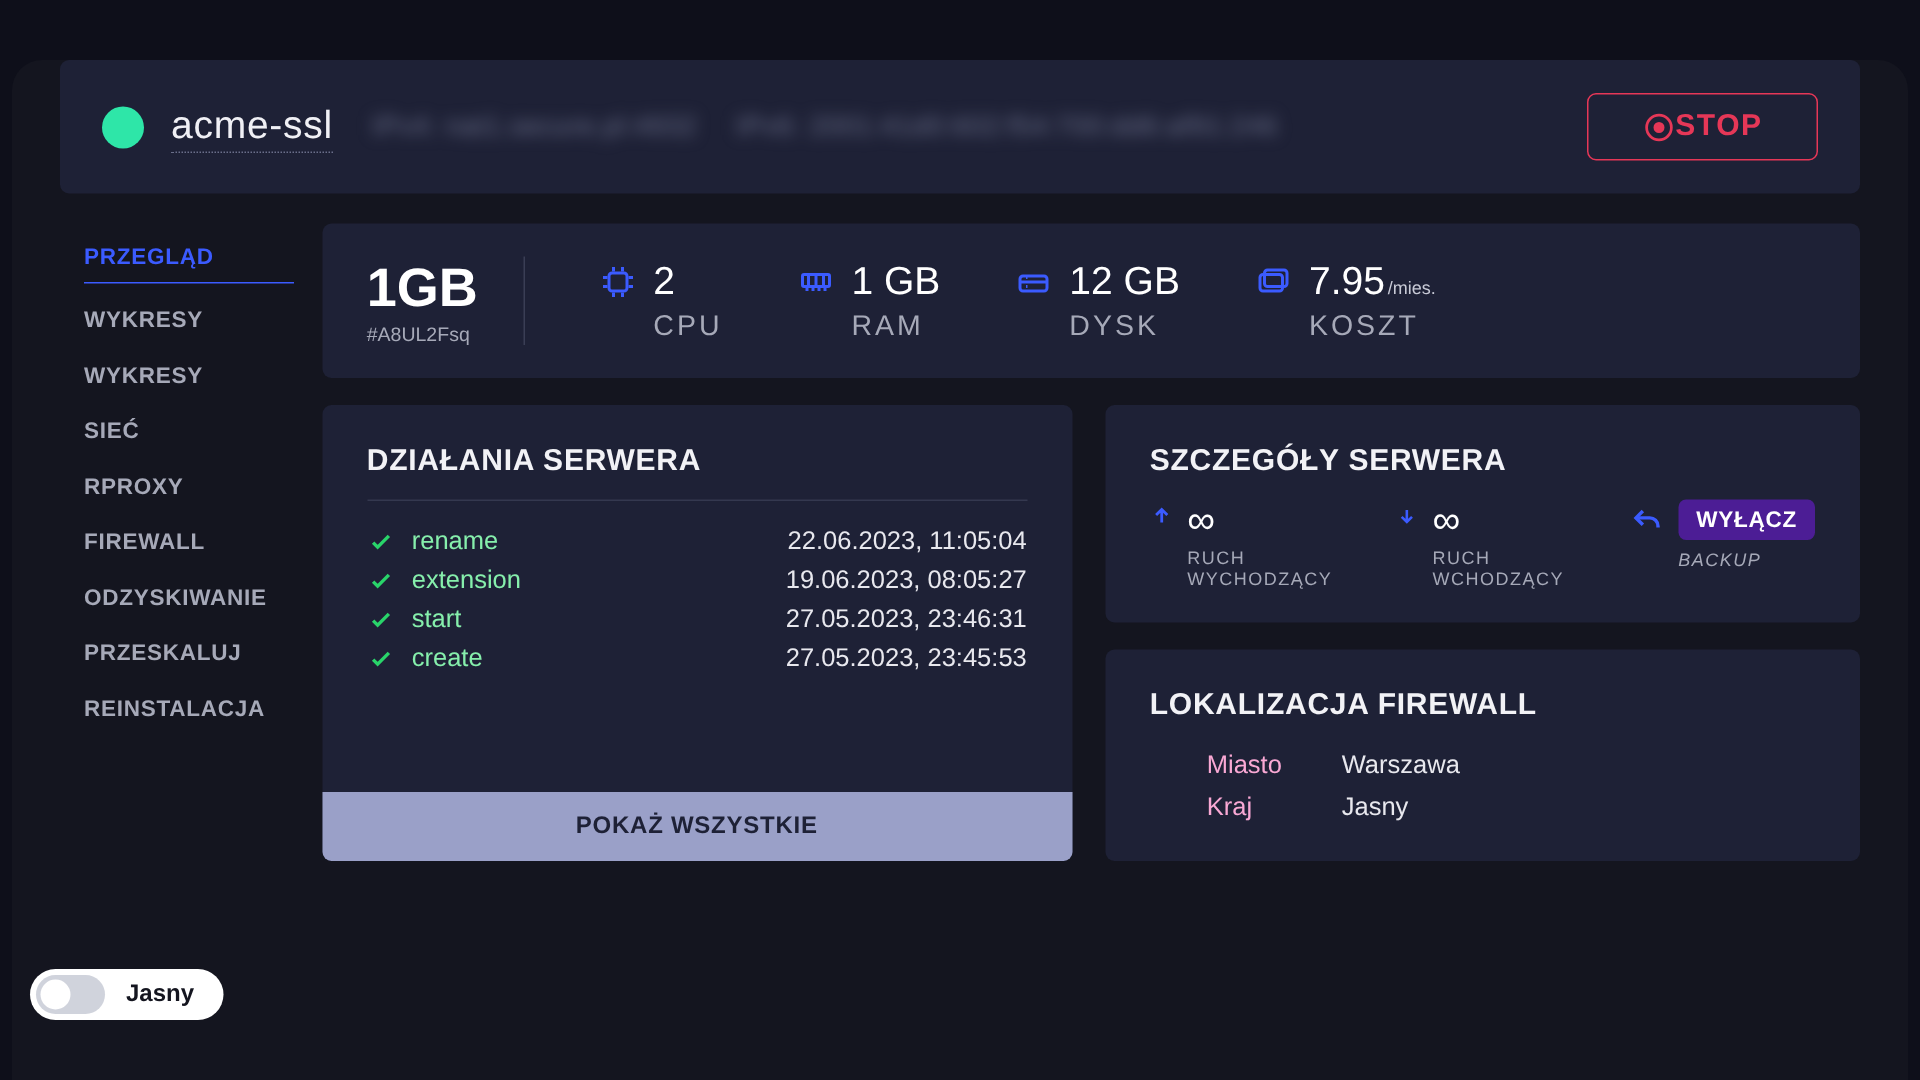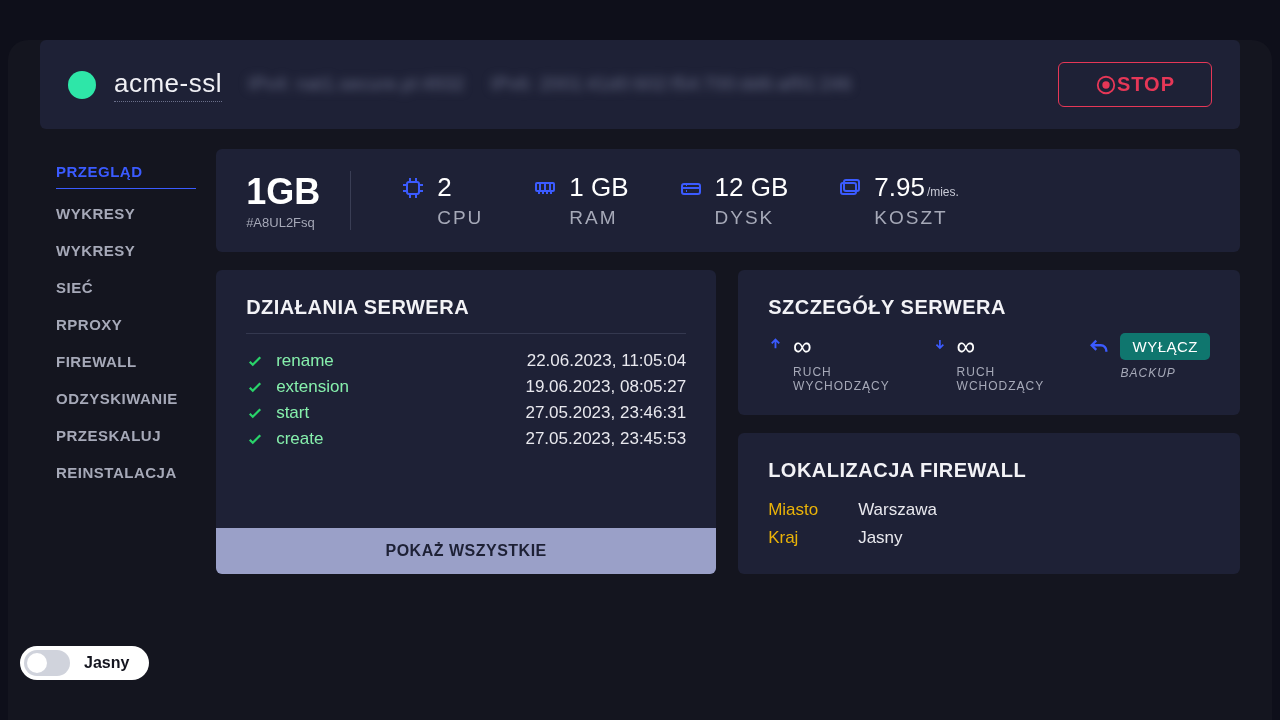--- a/index.html
+++ b/index.html
@@ -208,40 +208,40 @@
   .traffic .val { font-size: 26px; color: #fff; line-height: 1; }
   .traffic .lbl { font-size: 12px; letter-spacing: 1px; color: #a6a9b8; margin-top: 6px; max-width: 120px; }
   .backup-block {
     margin-left: auto;
     display: flex;
     gap: 10px;
     align-items: flex-start;
   }
   .backup-block svg.undo { width: 22px; height: 22px; color: #3b5bff; margin-top: 4px; }
   .backup-btn {
-    background: #0f766e;
+    background: #4c1d95;
     color: #fff;
     border-radius: 5px;
     padding: 5px 12px;
     font-size: 15px;
-    font-weight: 400;
+    font-weight: 700;
     letter-spacing: 0.5px;
     cursor: pointer;
     display: inline-block;
   }
   .backup-lbl { font-size: 12px; letter-spacing: 1px; color: #a6a9b8; margin-top: 6px; font-style: italic; }
 
   
   .loc-row {
     display: flex;
     gap: 30px;
     font-size: 17px;
     padding: 4px 0;
   }
-  .loc-row .k { width: 60px; color: #eab308; }
+  .loc-row .k { width: 60px; color: #f9a8d4; margin-left: 38px; }
   .loc-row .v { color: #e8e8ee; }
 
   
   .theme-toggle {
     position: absolute;
     left: 20px;
     bottom: 40px;
     background: #fff;
     border-radius: 999px;
     display: flex;

